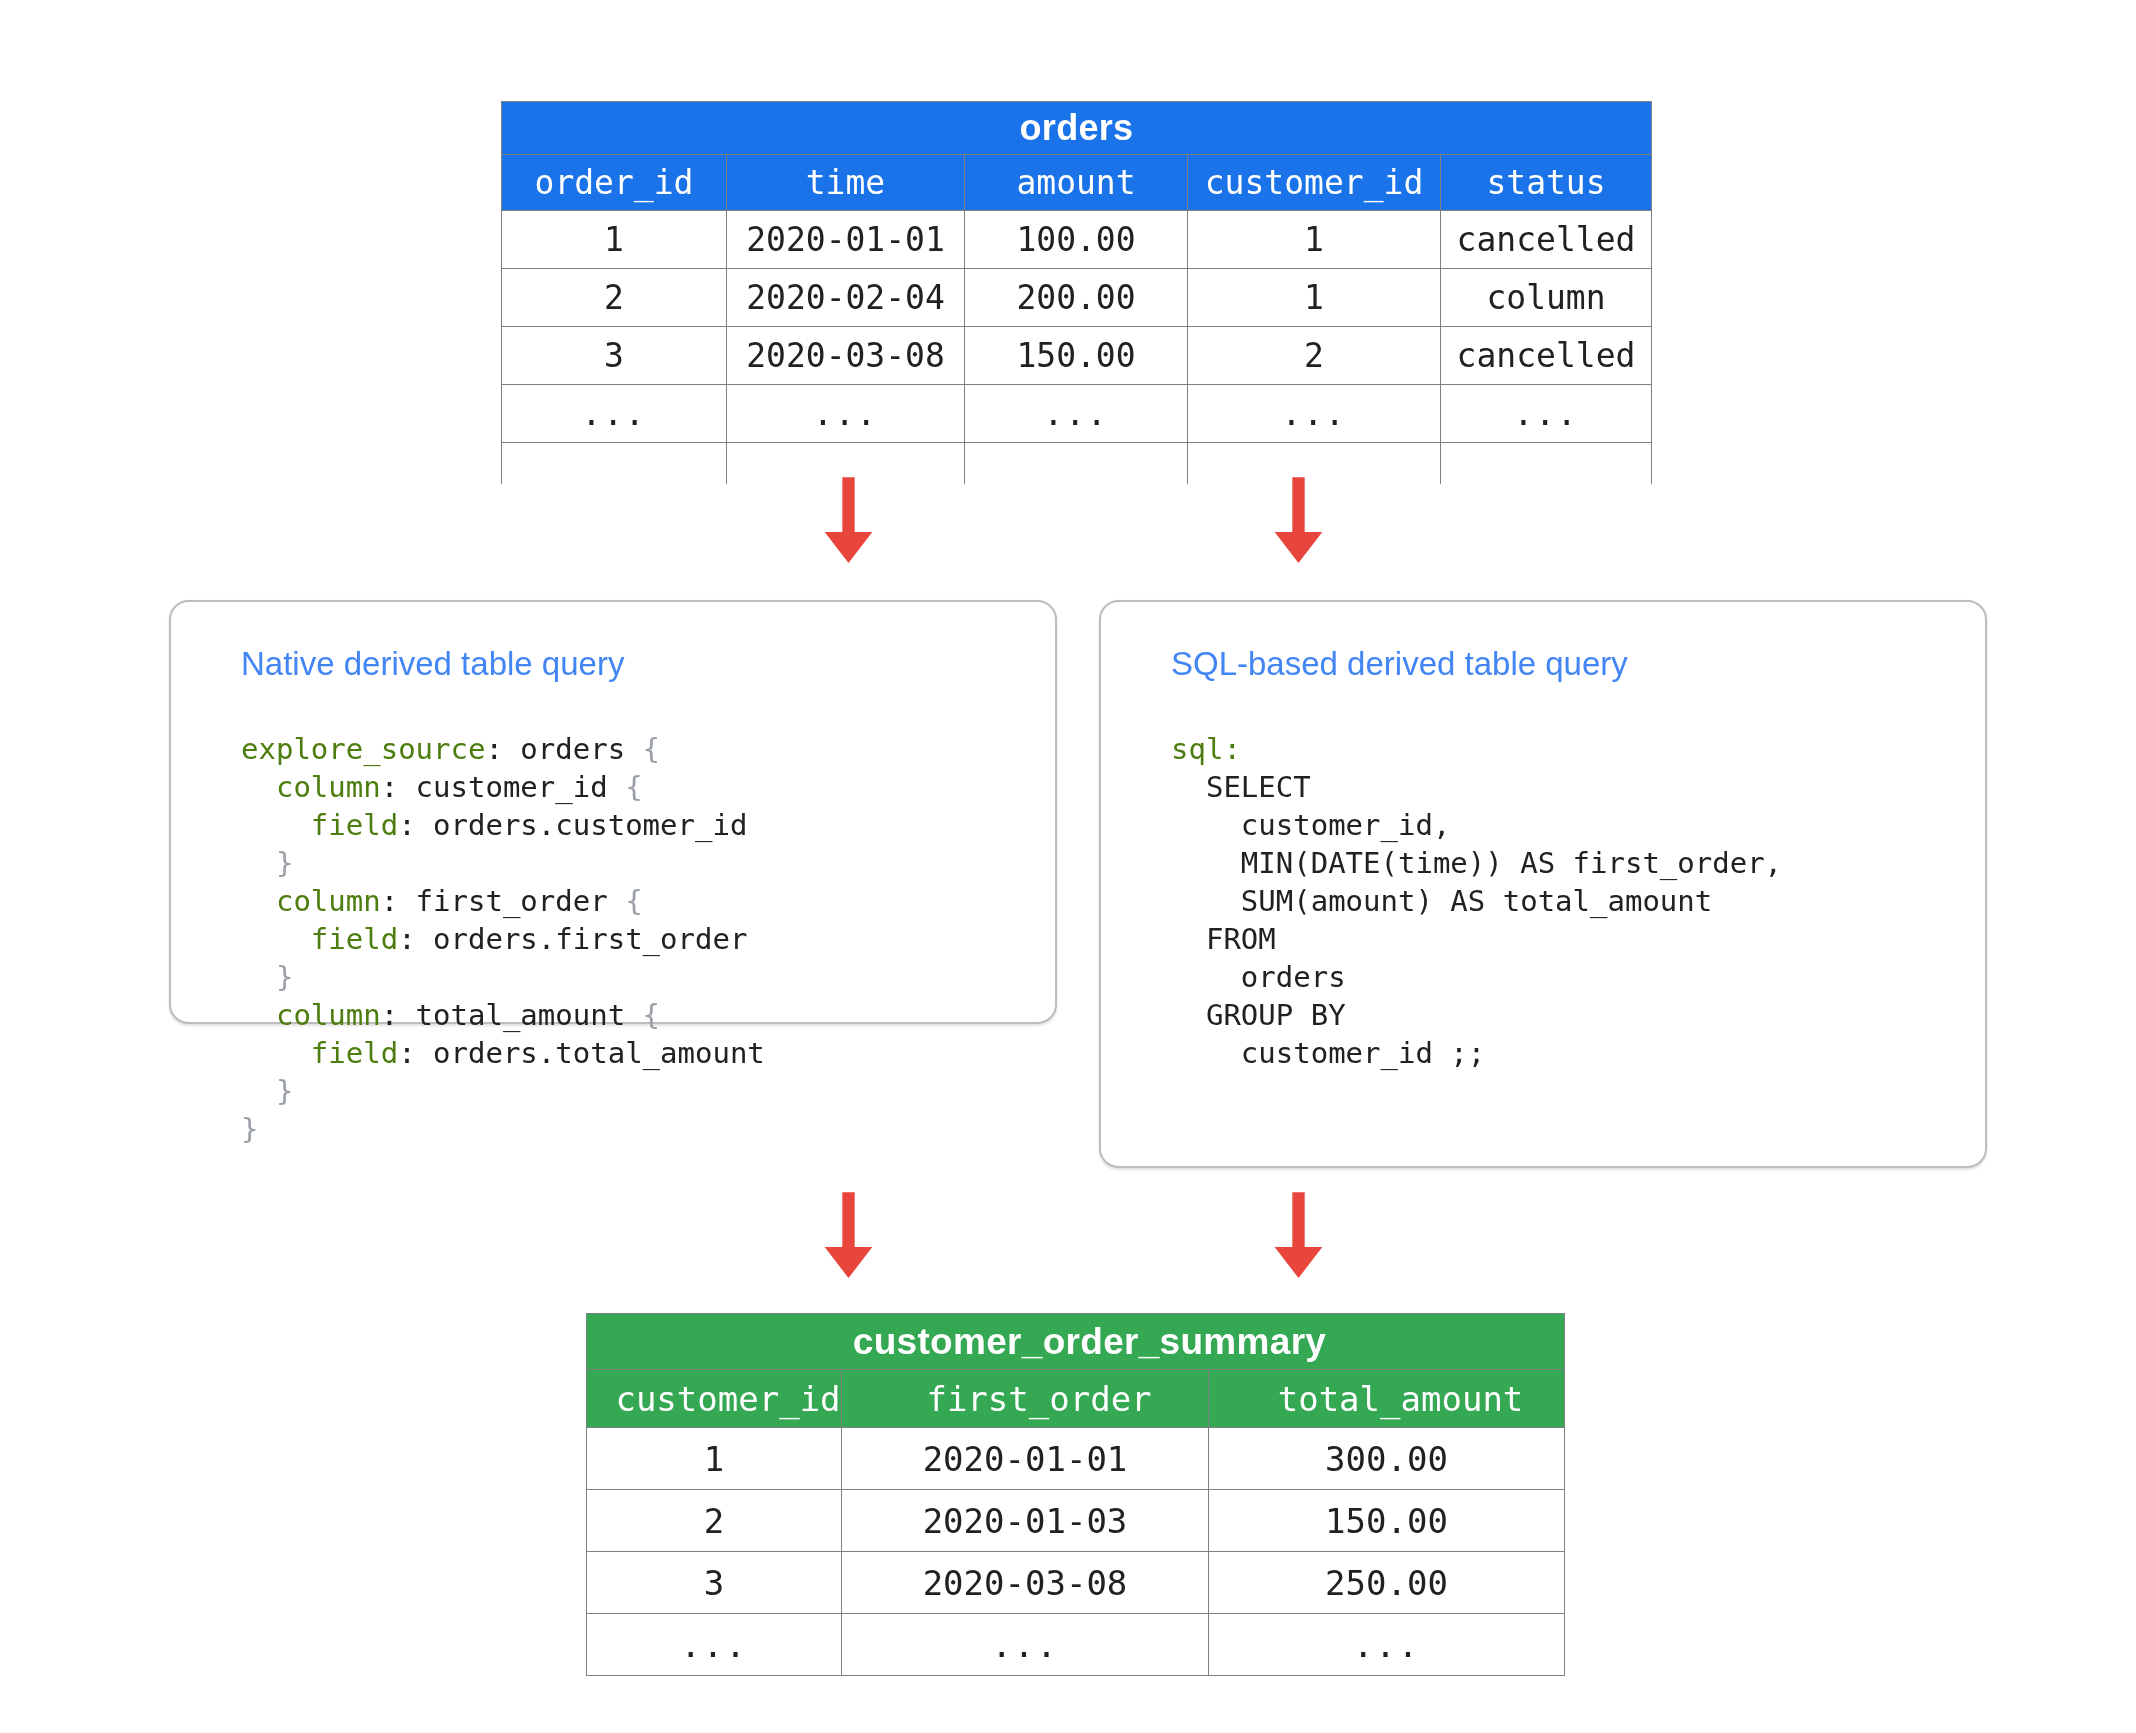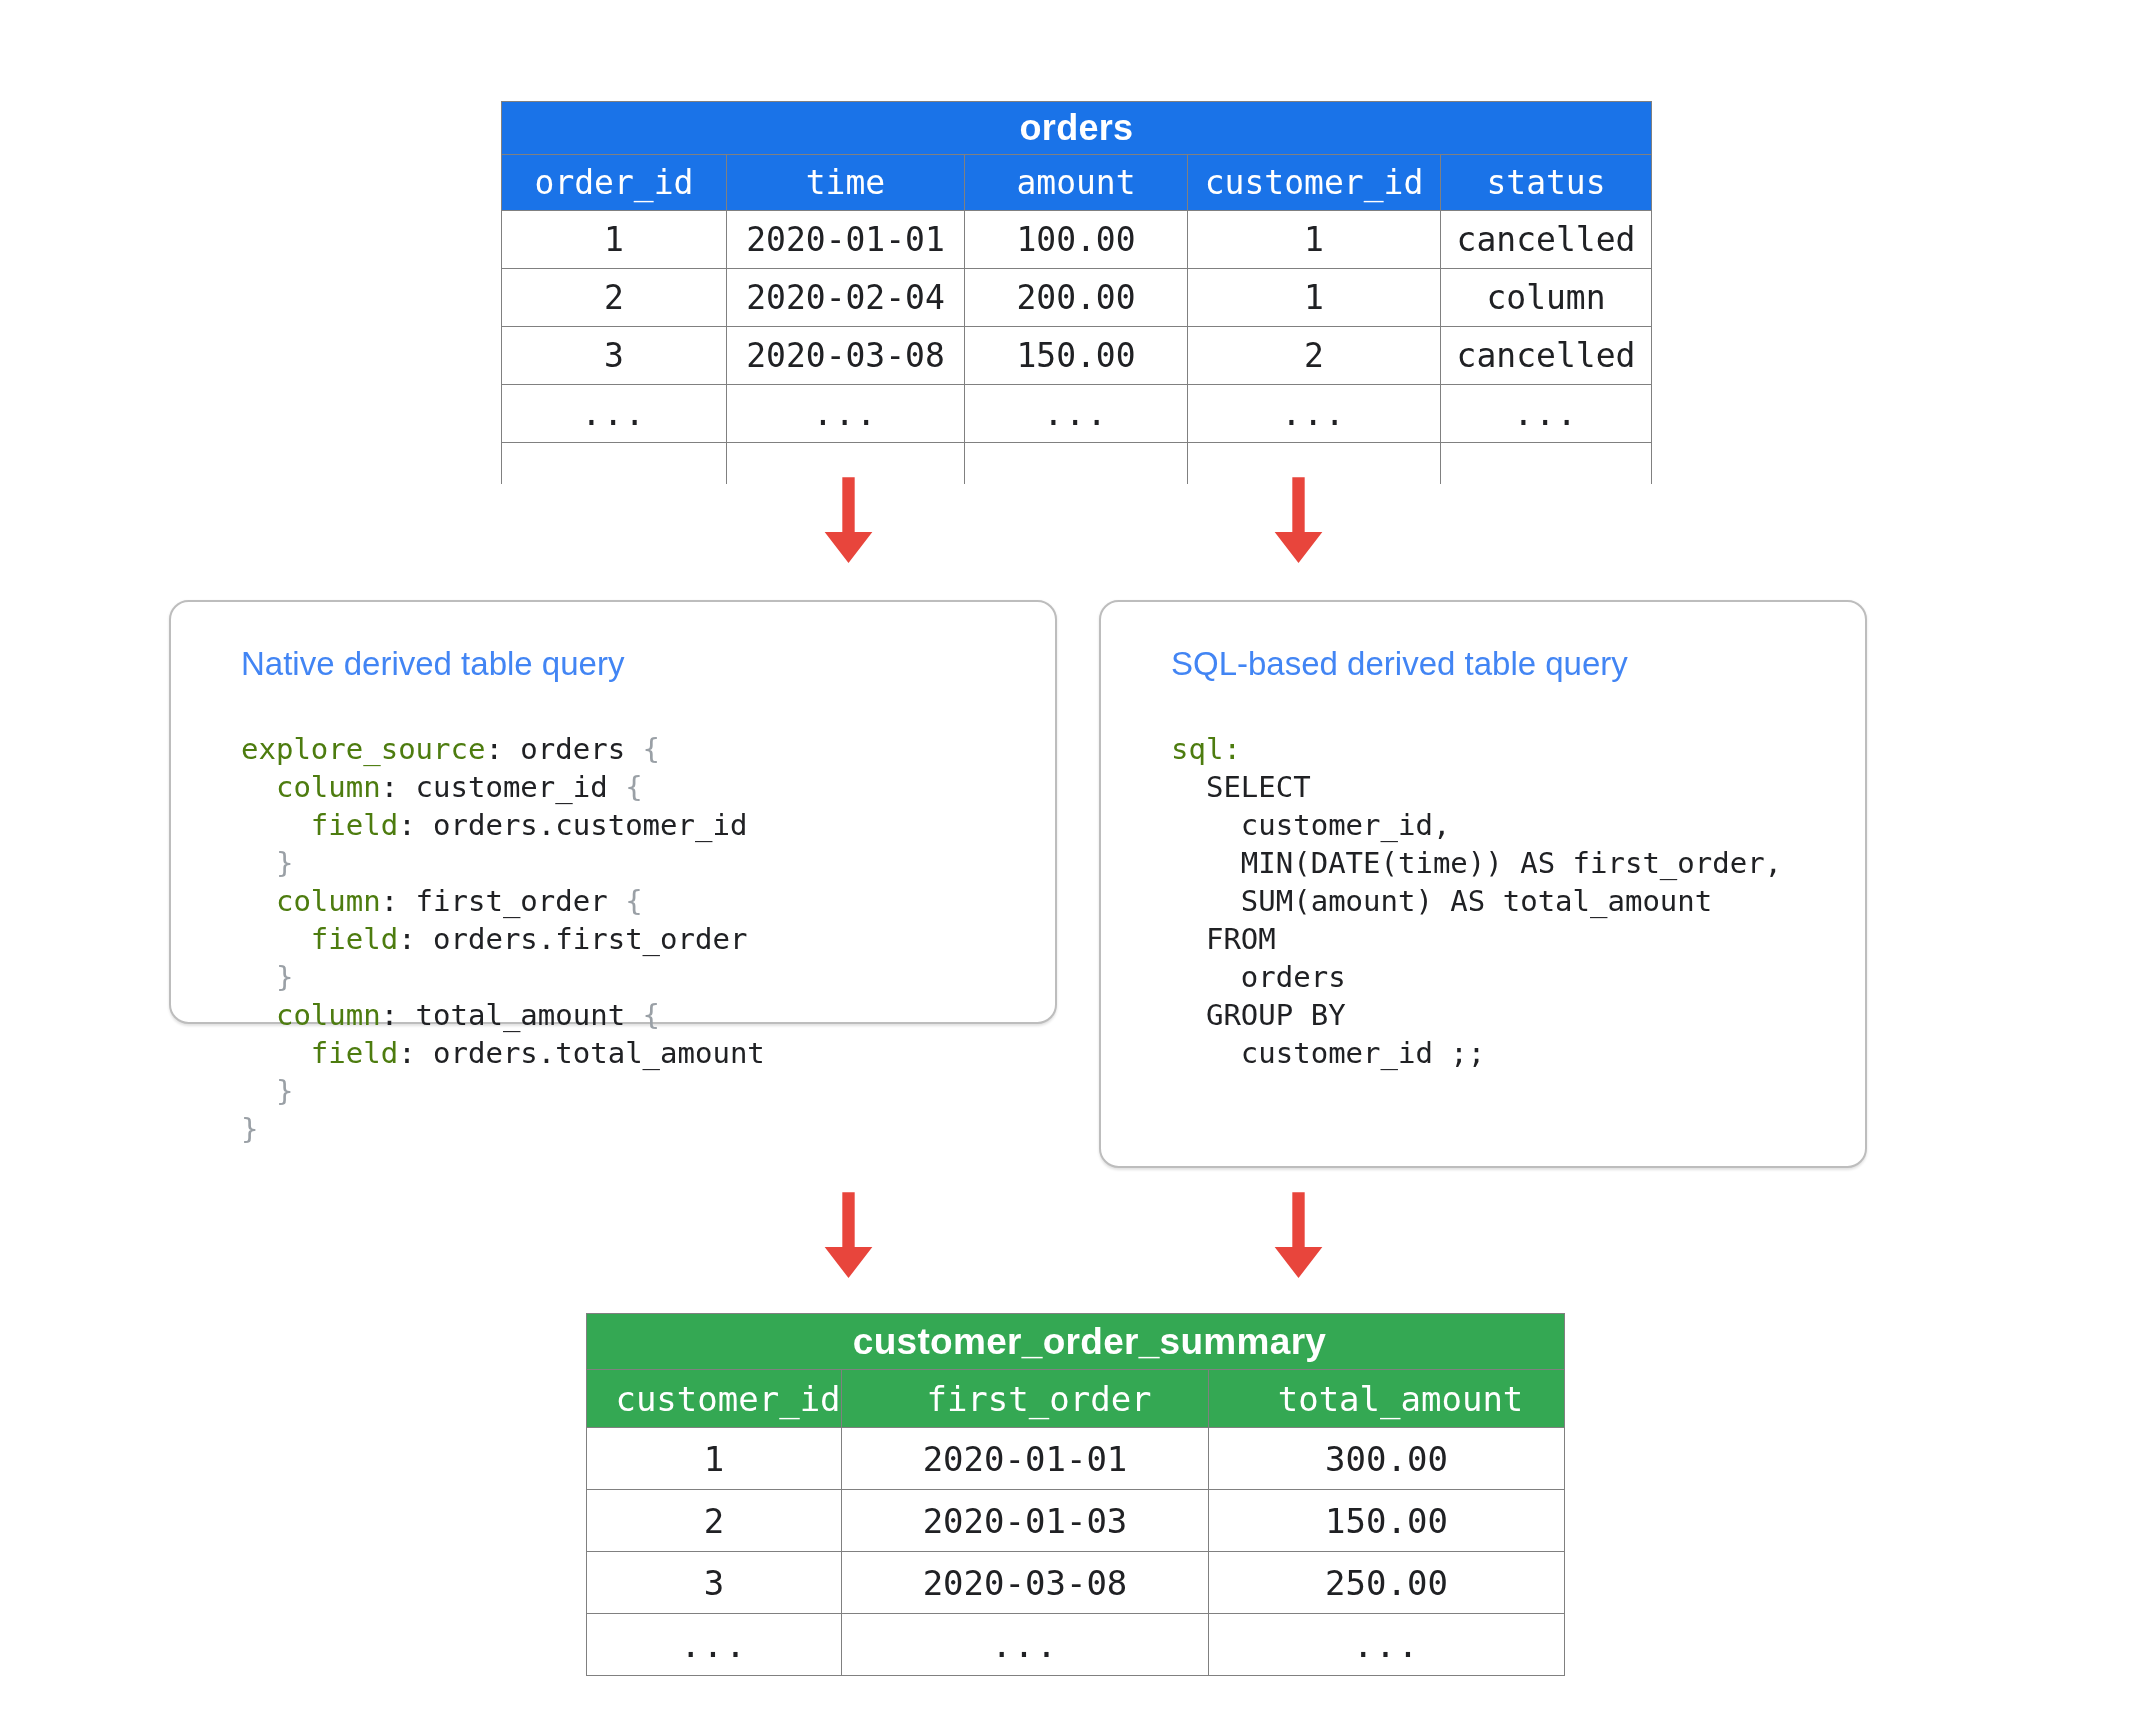--- a/index.html
+++ b/index.html
@@ -66,21 +66,21 @@
   
   .card{
     position:absolute;
     background:#ffffff;
     border:2.7px solid #bdbdbd;
     border-radius:19.6px;
     box-sizing:border-box;
     box-shadow:0 1.8px 2.7px rgba(0,0,0,.12);
   }
   #card-native{left:169px;top:600px;width:888px;height:424px;}
-  #card-sql{left:1099px;top:600px;width:768px;height:568px;}
+  #card-sql{left:1099px;top:600px;width:888px;height:568px;}
   .card-title{
     position:absolute;
     left:70px;top:43px;
     font-family:"Liberation Sans", sans-serif;
     font-size:33px;
     color:#4285f4;
     white-space:nowrap;
   }
   .code{
     position:absolute;

